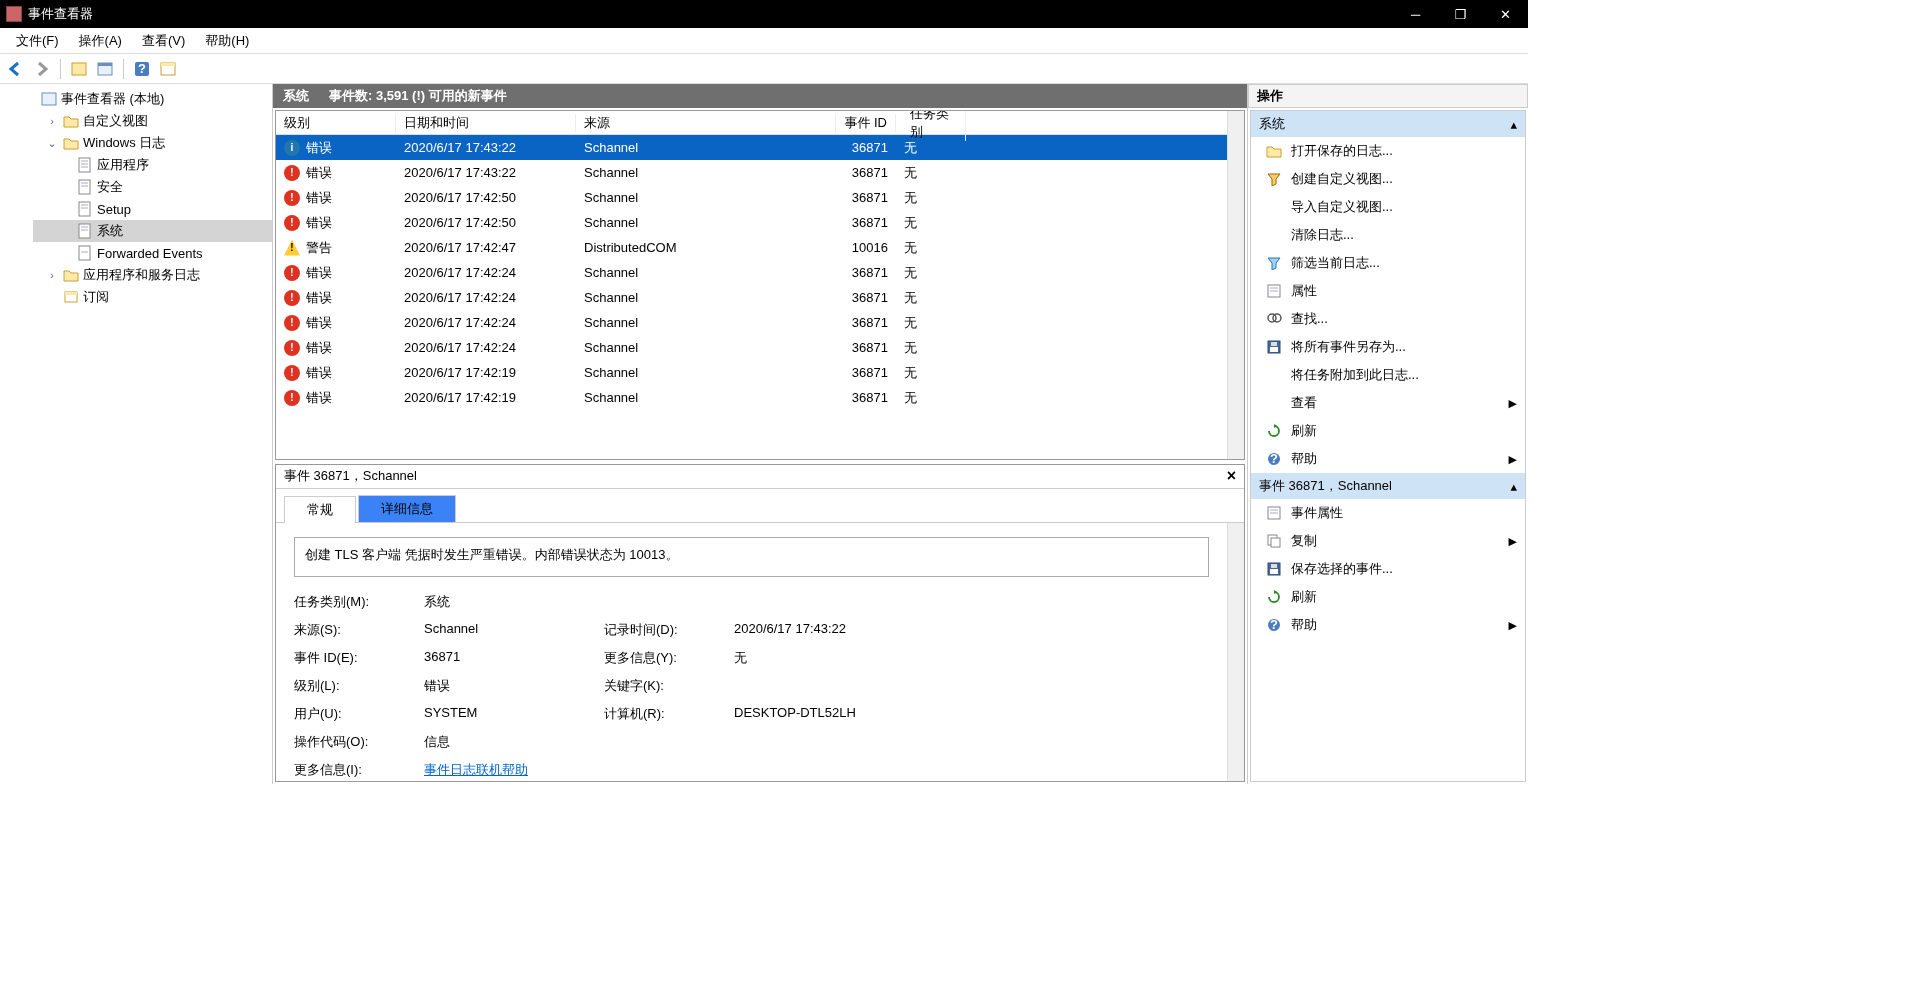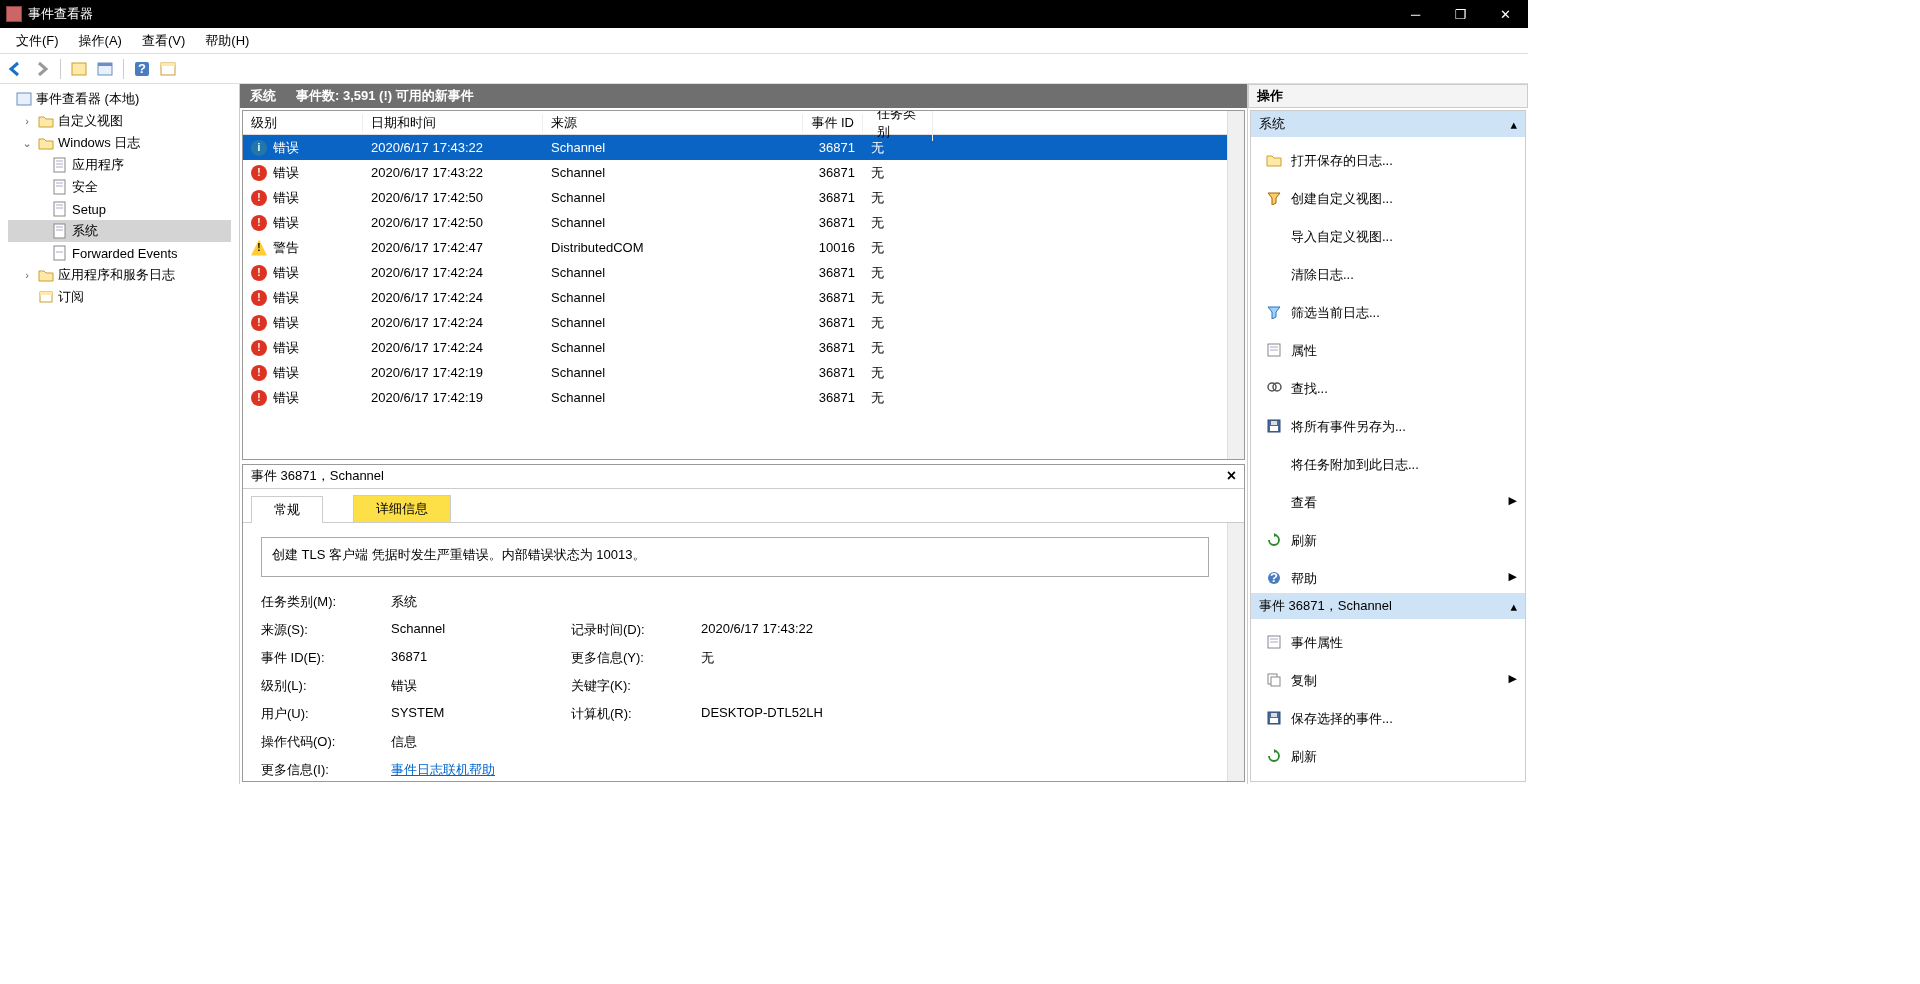--- a/index.html
+++ b/index.html
@@ -8,21 +8,21 @@
 .titlebar { background: #000; height: 28px; display: flex; align-items: center; color: #fff; }
 .titlebar .app-icon { width: 16px; height: 16px; margin: 0 6px; background: #c66; border: 1px solid #844; }
 .titlebar .title { flex: 1; }
 .titlebar .win-btn { width: 45px; height: 28px; display: flex; align-items: center; justify-content: center; color: #fff; }
 .menubar { height: 26px; display: flex; align-items: center; padding: 8px 6px; border-bottom: 1px solid #ddd; }
 .menubar .menu-item { padding: 2px 10px; }
 .toolbar { height: 30px; display: flex; align-items: center; padding: 0 4px; gap: 2px; border-bottom: 1px solid #ddd; }
 .toolbar .tb-btn { width: 24px; height: 24px; display: flex; align-items: center; justify-content: center; border: 1px solid transparent; }
 .toolbar .sep { width: 1px; height: 20px; background: #ccc; margin: 0 4px; }
 .body { flex: 1; display: flex; overflow: hidden; }
-.left-pane { width: 240px; border-right: 1px solid #ccc; padding: 4px 8px; overflow: auto; }
+.left-pane { width: 240px; border-right: 1px solid #ccc; padding: 4px 0; overflow: auto; margin-left: 33px; }
 .tree-item { display: flex; align-items: center; height: 22px; padding-left: 4px; white-space: nowrap; }
 .tree-item.sel { background: #d4d4d4; }
 .tree-toggle { width: 14px; text-align: center; color: #666; font-size: 11px; }
 .tree-icon { width: 16px; height: 16px; margin: 0 4px; display: flex; align-items: center; justify-content: center; }
 .center-pane { flex: 1; display: flex; flex-direction: column; border-right: 1px solid #ccc; overflow: hidden; }
 .center-header { background: #6f6f6f; color: #fff; height: 24px; display: flex; align-items: center; padding: 0 10px; gap: 20px; font-weight: bold; }
 .event-table-wrap { flex: 1.1; border: 1px solid #999; margin: 2px; overflow: hidden; display: flex; }
 .event-table { flex: 1; overflow: hidden; }
 .table-head { display: flex; background: #fff; border-bottom: 1px solid #ddd; height: 24px; align-items: center; }
 .th { padding: 0 8px; border-right: 1px solid #eee; }
@@ -37,33 +37,33 @@
 .row-icon { width: 16px; height: 16px; border-radius: 50%; margin-right: 6px; display: inline-flex; align-items: center; justify-content: center; color: #fff; font-size: 10px; font-weight: bold; flex-shrink: 0; }
 .row-icon.err { background: #d32; }
 .row-icon.warn { background: #fc3; color: #000; border-radius: 0; clip-path: polygon(50% 0, 100% 100%, 0 100%); }
 .row-icon.info { background: #27a; }
 .vscroll { width: 17px; background: #f0f0f0; border-left: 1px solid #ddd; }
 .detail-pane { flex: 1; border: 1px solid #999; margin: 2px; display: flex; flex-direction: column; overflow: hidden; }
 .detail-head { height: 24px; display: flex; align-items: center; padding: 0 8px; border-bottom: 1px solid #ccc; font-family: SimSun, monospace; }
 .detail-head .close-x { margin-left: auto; font-weight: bold; font-size: 16px; }
 .detail-tabs { display: flex; padding: 6px 8px 0 8px; border-bottom: 1px solid #ccc; }
 .dtab { padding: 4px 22px; border: 1px solid #ccc; border-bottom: none; margin-right: 2px; background: #fff; position: relative; top: 1px; }
-.dtab.inactive { background: #fde047; top: 0; margin-left: 28px; }
+.dtab.inactive { background: #3b82f6; top: 0; }
 .detail-body { flex: 1; display: flex; overflow: hidden; }
 .detail-content { flex: 1; padding: 14px 18px; overflow: auto; }
 .desc-box { border: 1px solid #aaa; padding: 8px 10px; margin-bottom: 16px; background: #fff; min-height: 40px; }
 .prop-grid { display: grid; grid-template-columns: 130px 180px 130px auto; row-gap: 10px; }
 .prop-grid .lab { }
 .link { color: #06c; text-decoration: underline; }
 .right-pane { width: 280px; display: flex; flex-direction: column; }
 .right-head { background: #f4f4f4; border: 1px solid #ccc; height: 24px; display: flex; align-items: center; padding: 0 8px; font-weight: bold; }
 .actions-body { flex: 1; border: 1px solid #ccc; margin: 2px; overflow: auto; }
 .act-section { background: #cfe3f7; padding: 4px 8px; display: flex; align-items: center; font-weight: 500; }
 .act-section .sec-arrow { margin-left: auto; }
-.act-item { display: flex; padding: 15px 8px 5px 14px; }
+.act-item { display: flex; align-items: center; padding: 5px 8px 5px 14px; }
 .act-item .ai-icon { width: 18px; height: 16px; margin-right: 8px; display: flex; align-items: center; justify-content: center; }
 .act-item .sub-arrow { margin-left: auto; font-size: 11px; }
 svg { display: block; }
 </style>
 </head>
 <body>
 
 <div class="window">
   <div class="titlebar">
     <div class="app-icon"></div>

